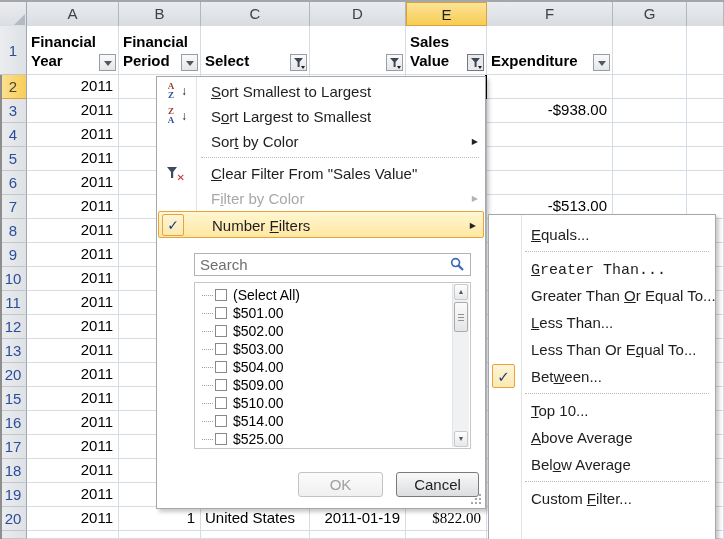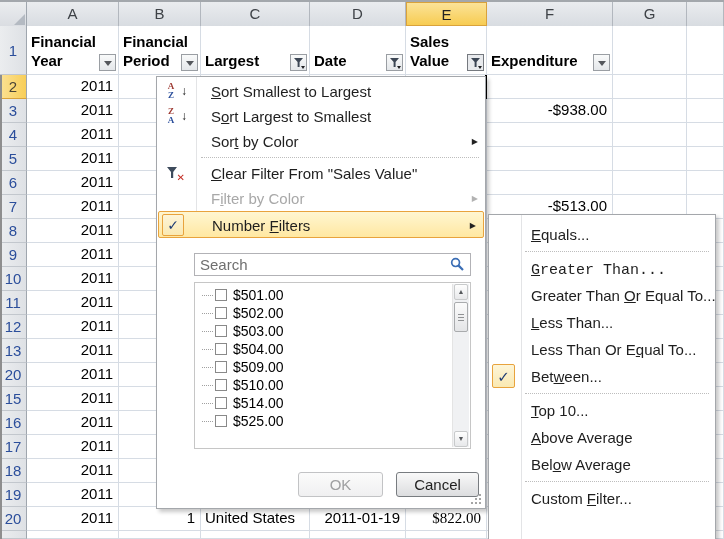--- a/index.html
+++ b/index.html
@@ -119,28 +119,27 @@
           </div>
         </div>
         <div class="cell hcell" style="width: 82px; font-size: 15px;">
           <div>Financial</div>
           <div>Period</div>
           <div class="fbtn">
             <div class="dn-arrow"></div>
           </div>
         </div>
         <div class="cell hcell" style="width: 109px; font-size: 15px;">
-          <div>Largest</div>
+          <div>Select</div>
           <div class="fbtn">
             <div class="funnel"></div>
             <div class="mini-dn"></div>
           </div>
         </div>
         <div class="cell hcell" style="width: 96px; font-size: 15px;">
-          <div>Date</div>
           <div class="fbtn">
             <div class="funnel"></div>
             <div class="mini-dn"></div>
           </div>
         </div>
         <div class="cell hcell" style="width: 81px; font-size: 15px;">
           <div>Sales</div>
           <div>Value</div>
           <div class="fbtn pressed">
             <div class="funnel"></div>
@@ -403,20 +402,25 @@
         <div class="m-item hl"><div class="m-check">✓</div><div style="display: inline;">Number <u>F</u>ilters</div><div class="m-arrow">▶</div></div>
       </div>
 
     <input class="searchbox" readonly="" placeholder="Search" style="">
     <svg class="mag" viewBox="0 0 15 15">
       <circle cx="5.6" cy="5.6" r="3.9" fill="none" stroke="#3B6EB5" stroke-width="1.7"></circle>
       <line x1="8.6" y1="8.6" x2="13" y2="13" stroke="#3B6EB5" stroke-width="2.2"></line>
     </svg>
 
     <div class="vlist" id="vlist">
+      <div class="v-item">
+          <div class="tree"></div>
+          <div class="cb"></div>
+          <div>(Select All)</div>
+        </div>
         <div class="v-item">
           <div class="tree"></div>
           <div class="cb"></div>
           <div>$501.00</div>
         </div>
         <div class="v-item">
           <div class="tree"></div>
           <div class="cb"></div>
           <div>$502.00</div>
         </div>

